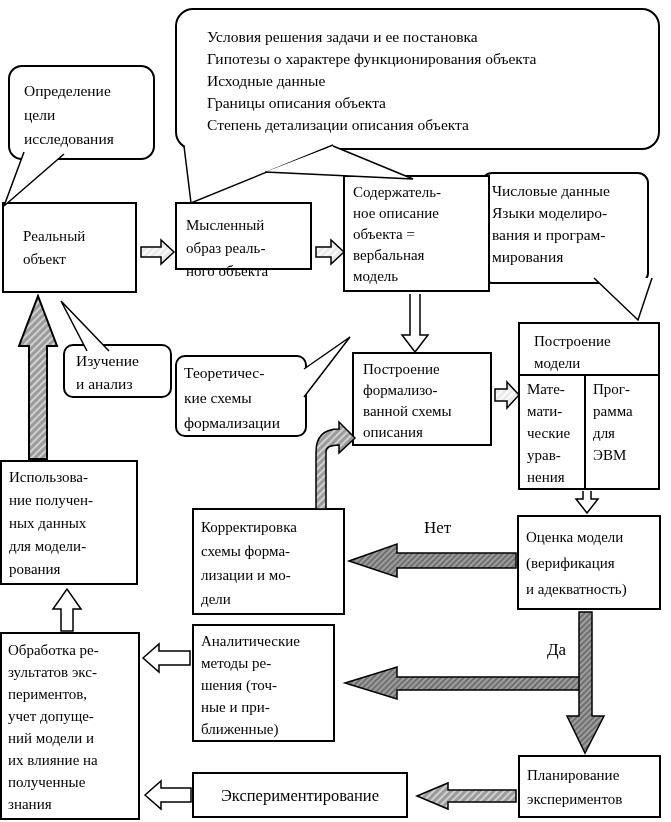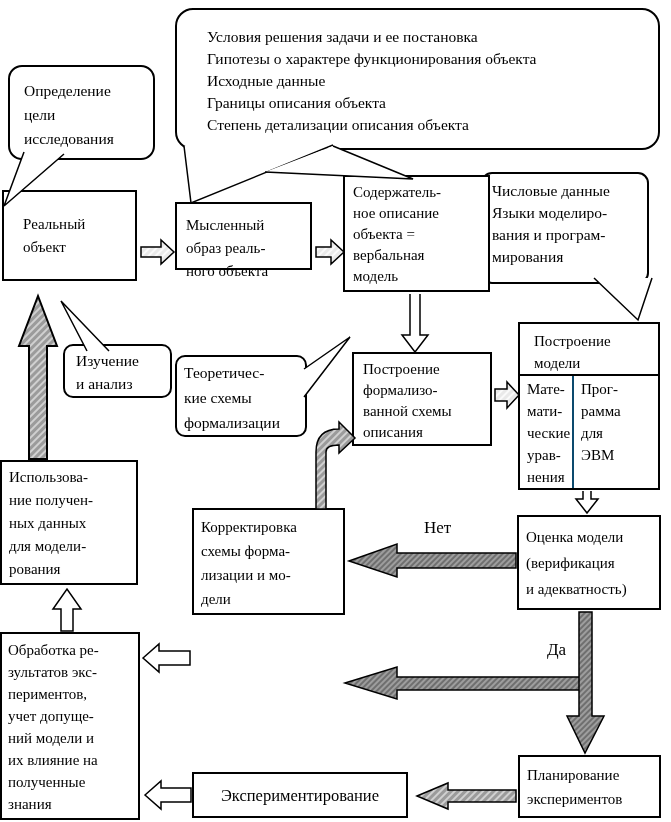--- a/index.html
+++ b/index.html
@@ -11,30 +11,30 @@
        font-size:15.5px;line-height:21px;white-space:pre-line;border-radius:14px;z-index:1;}
   .svglayer{position:absolute;left:0;top:0;z-index:5;}
   .floatlabel{position:absolute;z-index:10;font-size:17px;background:#fff;padding:0 2px;}
 
   .b-goal{left:8px;top:65px;width:147px;height:95px;padding:12px 6px 0 14px;line-height:24px;}
   .b-cond{left:175px;top:8px;width:485px;height:142px;padding:16px 8px 0 30px;line-height:22px;border-radius:18px;}
   .b-numeric{left:481px;top:172px;width:168px;height:112px;padding:6px 4px 0 9px;line-height:22px;border-radius:11px;}
   .b-study{left:63px;top:344px;width:109px;height:54px;padding:3px 4px 0 11px;line-height:23px;border-radius:10px;}
   .b-theory{left:175px;top:355px;width:132px;height:82px;padding:3px 4px 0 7px;line-height:25px;border-radius:10px;}
 
-  .b-real{left:2px;top:190px;width:135px;height:91px;display:flex;align-items:center;padding-left:19px;line-height:23px;}
+  .b-real{left:2px;top:202px;width:135px;height:91px;display:flex;align-items:center;padding-left:19px;line-height:23px;}
   .b-mental{left:175px;top:202px;width:137px;height:68px;padding:10px 2px 0 9px;line-height:23px;}
   .b-verbal{left:343px;top:175px;width:147px;height:117px;padding:5px 2px 0 8px;line-height:21px;}
   .b-formal{left:352px;top:352px;width:140px;height:94px;padding:5px 2px 0 9px;line-height:21px;}
 
   .b-model{left:518px;top:322px;width:142px;height:168px;padding:0;display:flex;flex-direction:column;}
   .b-model .hdr{height:50px;border-bottom:2px solid #000;padding:6px 2px 0 14px;line-height:22px;white-space:pre-line;}
   .b-model .row{flex:1;display:flex;}
   .b-model .cell{padding:2px 2px 0 7px;line-height:22px;white-space:pre-line;box-sizing:border-box;}
-  .b-model .cell.math{width:54px;border-right:2px solid #0c4a6e;}
+  .b-model .cell.math{width:66px;border-right:2px solid #000000;}
   .b-model .cell.prog{flex:1;}
 
   .b-eval{left:517px;top:515px;width:144px;height:95px;padding:7px 2px 4px 7px;line-height:26px;}
   .b-corr{left:192px;top:508px;width:153px;height:107px;padding:5px 2px 0 7px;line-height:24px;}
   .b-usage{left:0px;top:460px;width:138px;height:125px;padding:4px 2px 0 7px;line-height:23px;}
   .b-proc{left:0px;top:632px;width:140px;height:188px;padding:5px 2px 0 6px;line-height:22px;}
   .b-analytic{left:192px;top:624px;width:143px;height:118px;padding:4px 2px 0 7px;line-height:22px;}
   .b-plan{left:518px;top:755px;width:143px;height:63px;padding:6px 2px 0 7px;line-height:24px;}
   .b-exp{left:192px;top:772px;width:216px;height:46px;display:flex;align-items:center;justify-content:center;font-size:16.5px;}
 
@@ -108,20 +108,25 @@
 для модели-
 рования</div>
   <div class="box b-proc">Обработка ре-
 зультатов экс-
 периментов,
 учет допуще-
 ний модели и
 их влияние на
 полученные
 знания</div>
+  <div class="box b-analytic">Аналитические
+методы ре-
+шения (точ-
+ные и при-
+ближенные)</div>
   <div class="box b-plan">Планирование
 экспериментов</div>
   <div class="box b-exp"><span>Экспериментирование</span></div>
 
   <svg class="svglayer" width="671" height="822" viewBox="0 0 671 822">
     <defs>
       <pattern id="ht" width="5" height="5" patternUnits="userSpaceOnUse" patternTransform="rotate(45)">
         <rect width="5" height="5" fill="#9b9b9b"></rect>
         <line x1="1" y1="0" x2="1" y2="5" stroke="#dedede" stroke-width="1.6"></line>
       </pattern>

